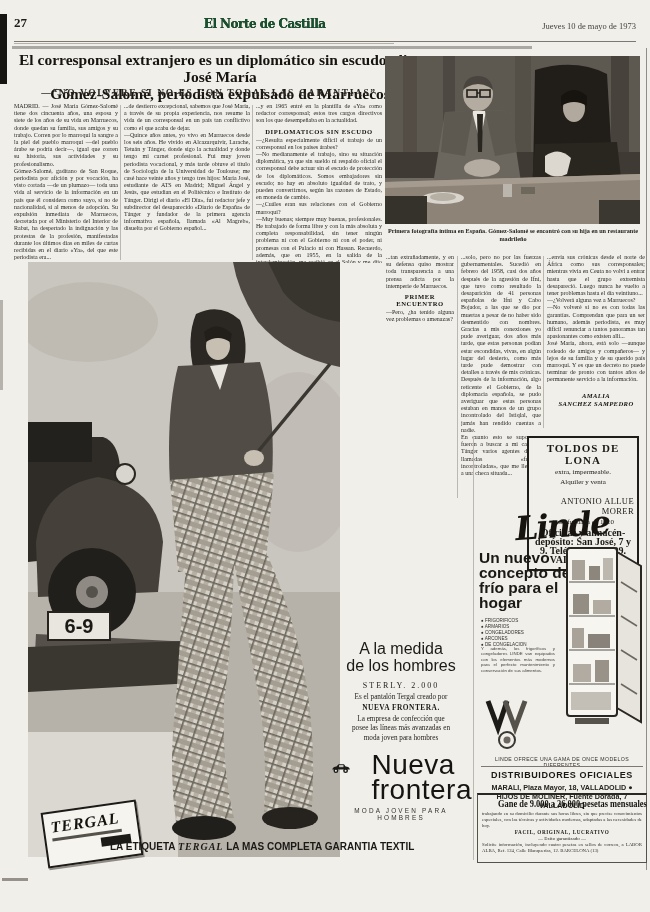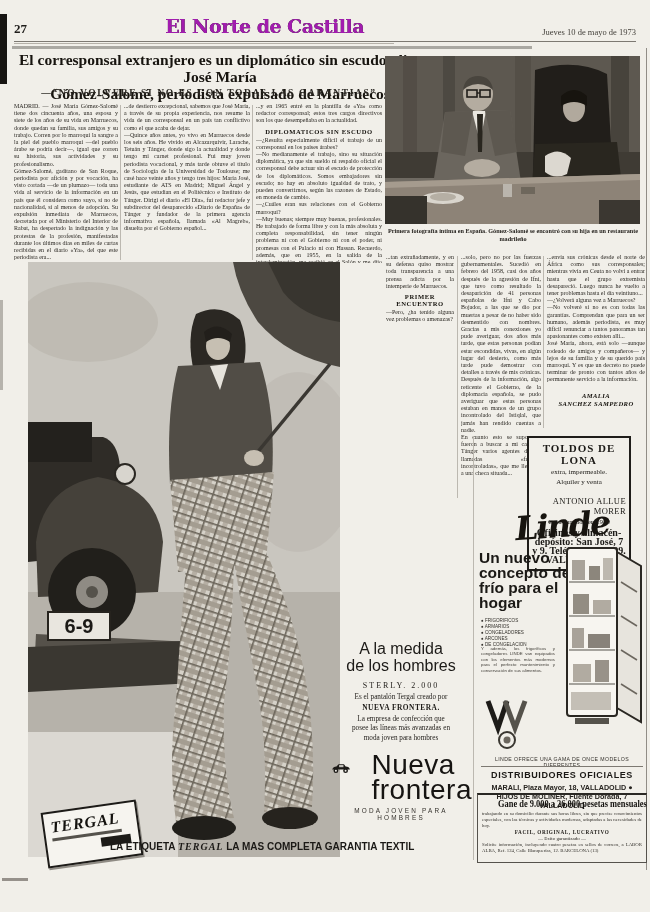--- a/index.html
+++ b/index.html
@@ -7,21 +7,21 @@
   .page {
     position:relative; width:650px; height:912px; margin:0 auto;
     background:#f1efe9; overflow:hidden;
     font-family:"Liberation Serif", serif; color:#26231f;
   }
   .abs { position:absolute; }
 
   
   .hdr { left:14px; top:15px; width:622px; display:flex; justify-content:space-between; align-items:flex-end; }
   .pagenum { font-size:13px; font-weight:bold; color:#1f1d1a; }
-  .masthead { font-family:"DejaVu Serif", serif; font-weight:bold; font-size:19px; color:#a21caf; letter-spacing:-.5px; text-shadow:0 0 .5px #15130f; }
+  .masthead { font-family:"DejaVu Serif", serif; font-weight:bold; font-size:12px; color:#14532d; letter-spacing:-.5px; text-shadow:0 0 .5px #15130f; }
   .dateline { font-size:8.5px; color:#45423c;margin-left:40px; }
   .hdr-rule { left:14px; top:41px; width:622px; height:1px; background:#7d7972; }
   .hdr-rule2 { left:14px; top:43px; width:380px; height:1px; background:#b5b1a9; }
 
   
   .smudge { left:12px; top:46px; width:520px; height:3px; background:#55524c; opacity:.45; }
   .hl { left:14px; top:51px; width:412px; text-align:center; }
   .hl div { font-size:15.5px; line-height:17px; font-weight:bold; color:#17140f; }
   .hl-sub { left:14px; top:88px; width:390px; text-align:center; font-size:9.5px; font-weight:bold; letter-spacing:1.6px; color:#2b2823; }
 
@@ -52,21 +52,21 @@
     box-shadow:1px 2px 0 #8f8b84;
   }
   .tergal-word { font-family:"Liberation Serif", serif; font-weight:bold; font-style:italic; font-size:16px; letter-spacing:1px; color:#14120f; }
   .tergal-bar1 { width:70px; height:3px; background:#55524c; margin-top:2px; }
   .tergal-bar2 { width:30px; height:9px; background:#1d1b18; margin:3px 0 0 48px; }
 
   .bottom-cap { left:110px; top:841px; width:390px; text-align:left; font-family:"Liberation Sans", sans-serif; font-weight:bold; font-size:10px; color:#1b1916; }
   .bottom-cap .bc-brand { font-family:"Liberation Serif", serif; font-style:italic; letter-spacing:1px; }
 
   
-  .toldos { left:527px; top:436px; width:104px; border:2px solid #1f1d1a; background:#f1efe9; padding:4px 3px 5px; text-align:center; color:#1c1a17; }
+  .toldos { left:527px; top:436px; width:112px; border:2px solid #1f1d1a; background:#f1efe9; padding:4px 3px 5px; text-align:center; color:#1c1a17; }
   .toldos .t1 { font-size:11px; font-weight:bold; letter-spacing:1px; }
   .toldos .t2 { font-size:7px; margin-top:2px; }
   .toldos .t3 { font-size:8.5px; font-weight:normal; letter-spacing:.4px; margin-top:10px;text-align:right; }
   .toldos .t4 { font-size:10px; line-height:9px; margin-top:2px; font-weight:bold;text-align:center; }
 
   
   .linde { left:477px; top:506px; width:170px; height:284px; }
   .linde-logo { position:absolute; left:0; top:0; width:170px; text-align:center; font-family:"DejaVu Serif", serif; font-style:italic; font-weight:bold; font-size:33px; letter-spacing:-2px; color:#17140f; transform:rotate(-4deg); }
   .linde-hl { position:absolute; left:2px; top:44px; width:92px; font-family:"Liberation Sans", sans-serif; font-weight:bold; font-size:15.5px; line-height:15px; color:#1b1916; }
   .linde-feat { position:absolute; left:4px; top:112px; width:78px; font-family:"Liberation Sans", sans-serif; font-size:4.6px; line-height:6px; color:#33302b; white-space:pre-line; }

